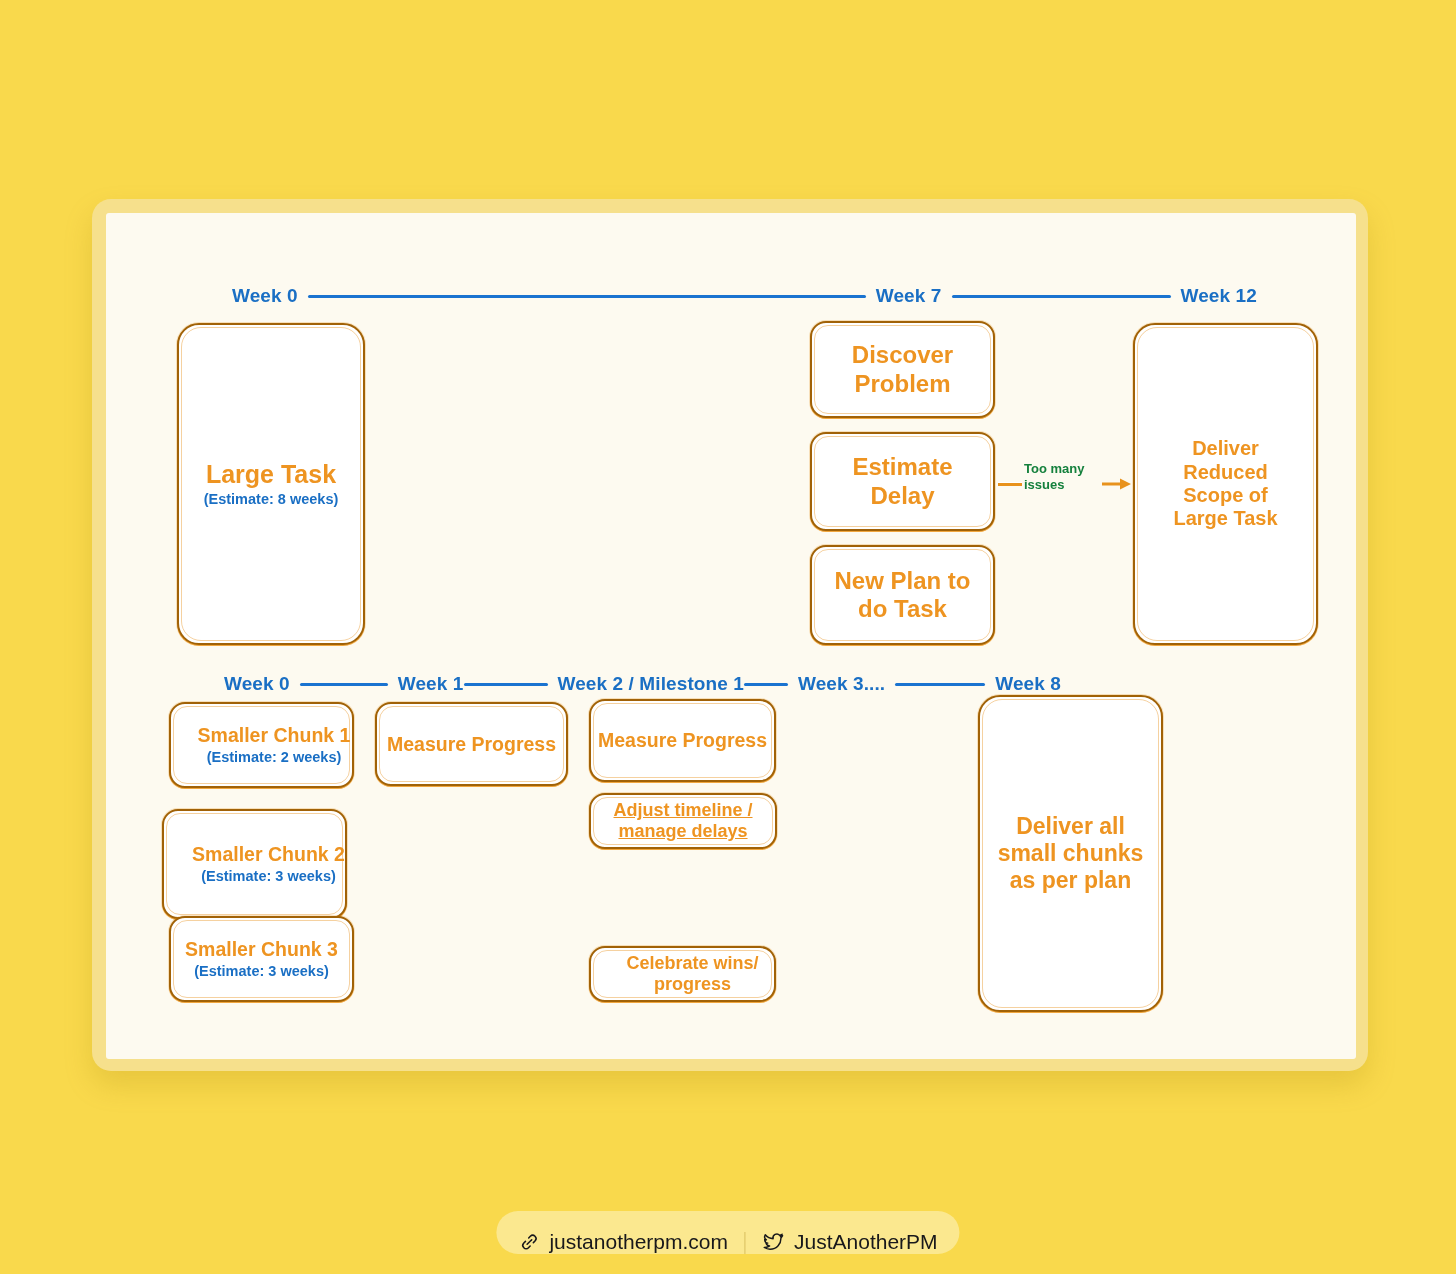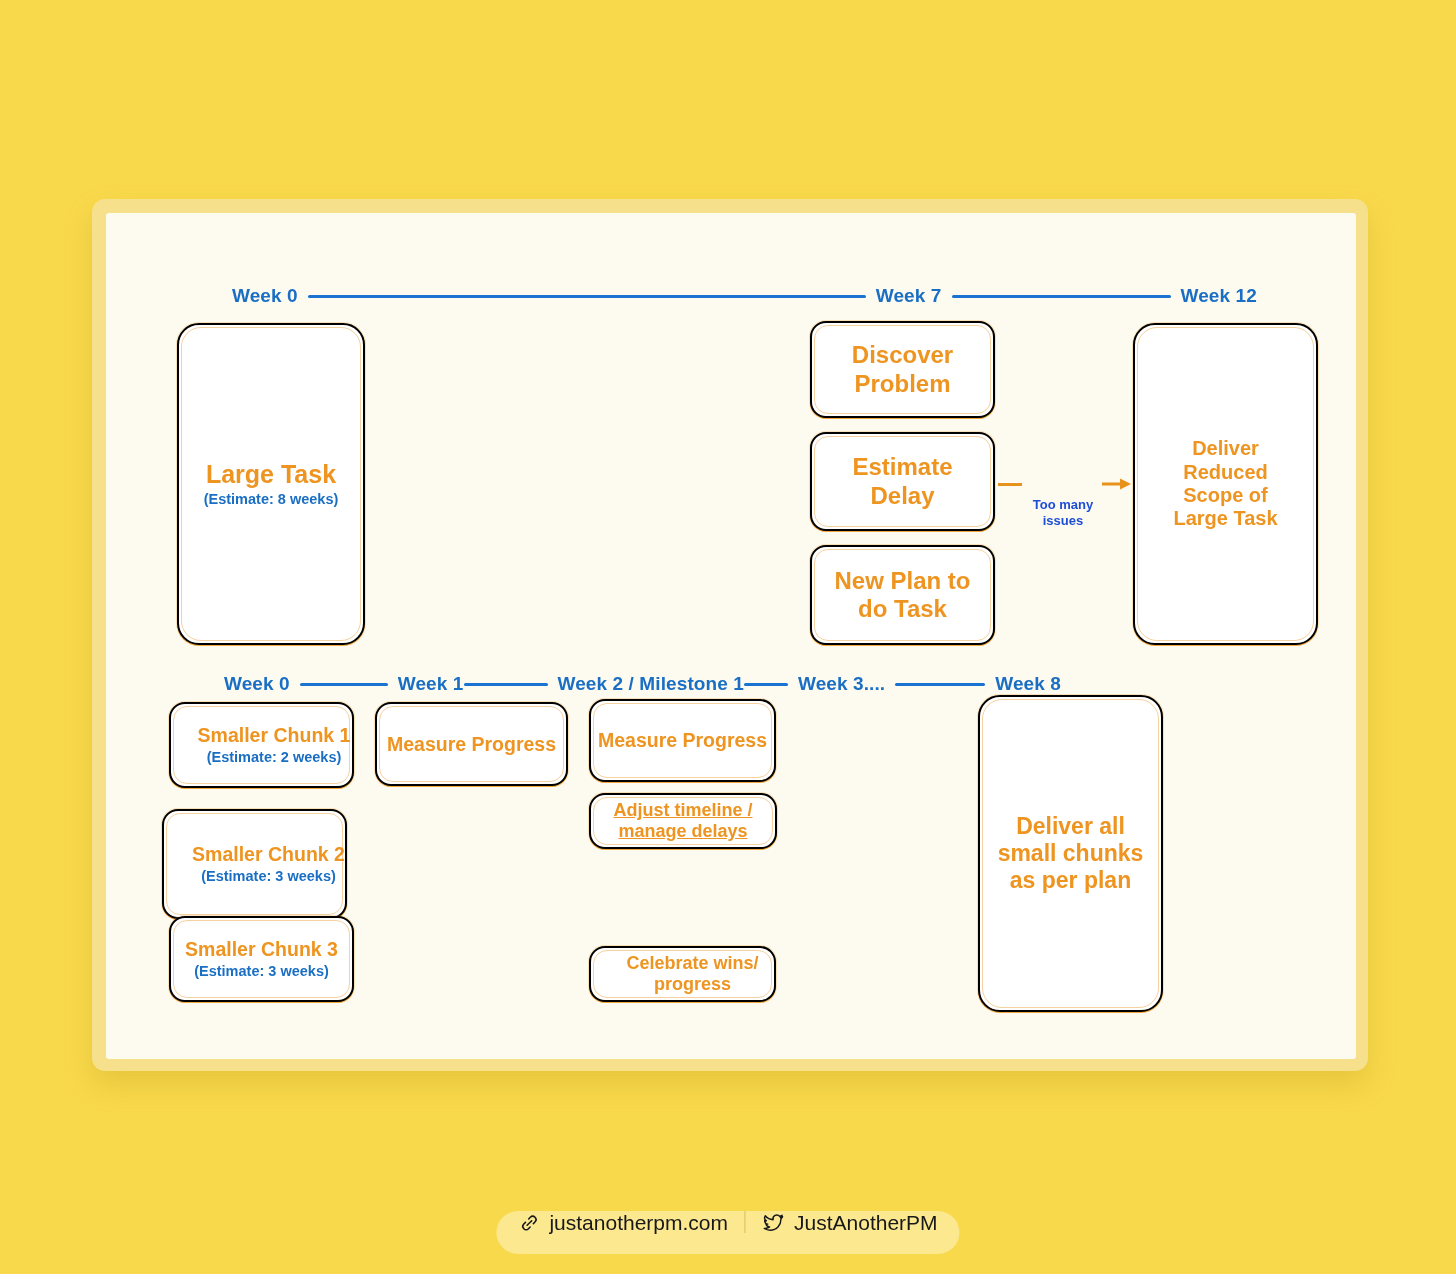--- a/index.html
+++ b/index.html
@@ -14,21 +14,21 @@
   }
 
   
   #card-frame {
     position: absolute;
     left: 92px;
     top: 199px;
     width: 1276px;
     height: 872px;
     background: #F6E08C;
-    border-radius: 13px;
+    border-radius: 19px;
     box-shadow: 0 14px 28px rgba(170,130,10,0.22);
     padding: 14px 12px 12px 14px;
   }
   #canvas {
     position: relative;
     width: 100%;
     height: 100%;
     background: #FDFAF0;
     border-radius: 3px;
     overflow: hidden;
@@ -56,21 +56,21 @@
   }
   .tl-gap { width: 10px; flex: none; }
 
   #timeline-top { left: 126px; top: 70px; }
   #timeline-bottom { left: 118px; top: 458px; }
 
   
   .hbox {
     position: absolute;
     background: #FFFFFF;
-    border: 2px solid #000000;
+    border: 2px solid #a16207;
     border-radius: 16px;
     display: flex;
     flex-direction: column;
     align-items: center;
     justify-content: center;
     text-align: center;
     color: #EE9421;
     box-shadow: 0 1px 0 0 #F0A63E, 0 0 0 1px rgba(232,146,28,.26);
   }
   .hbox::after {
@@ -118,26 +118,25 @@
     left: 892px;
     top: 248px;
     width: 134px;
     height: 48px;
   }
   #connector-label {
     position: absolute;
     left: 26px;
     top: 0px;
     width: 78px;
-    text-align: center;
+    text-align: left;
     font-size: 13px;
     font-weight: bold;
-    color: #1d4ed8;
+    color: #15803d;
     line-height: 1.25;
-    margin-top: 36px;
   }
   #connector-stub {
     position: absolute;
     left: 0; top: 21px;
     width: 24px; height: 4px;
     background: #E8921C;
     border-top: 1px solid #fff;
   }
   #connector-arrow {
     position: absolute;
@@ -167,21 +166,21 @@
   
   #footer {
     position: absolute;
     left: 50%;
     transform: translateX(-50%);
     top: 1211px;
     height: 43px;
     background: #FBE88F;
     border-radius: 22px;
     display: flex;
-    align-items: flex-start;
+    align-items: flex-end;
     padding: 0 22px;
     gap: 16px;
   }
   .foot-item {
     display: flex;
     align-items: center;
     gap: 9px;
     font-size: 21px;
     color: #18181B;
   }

